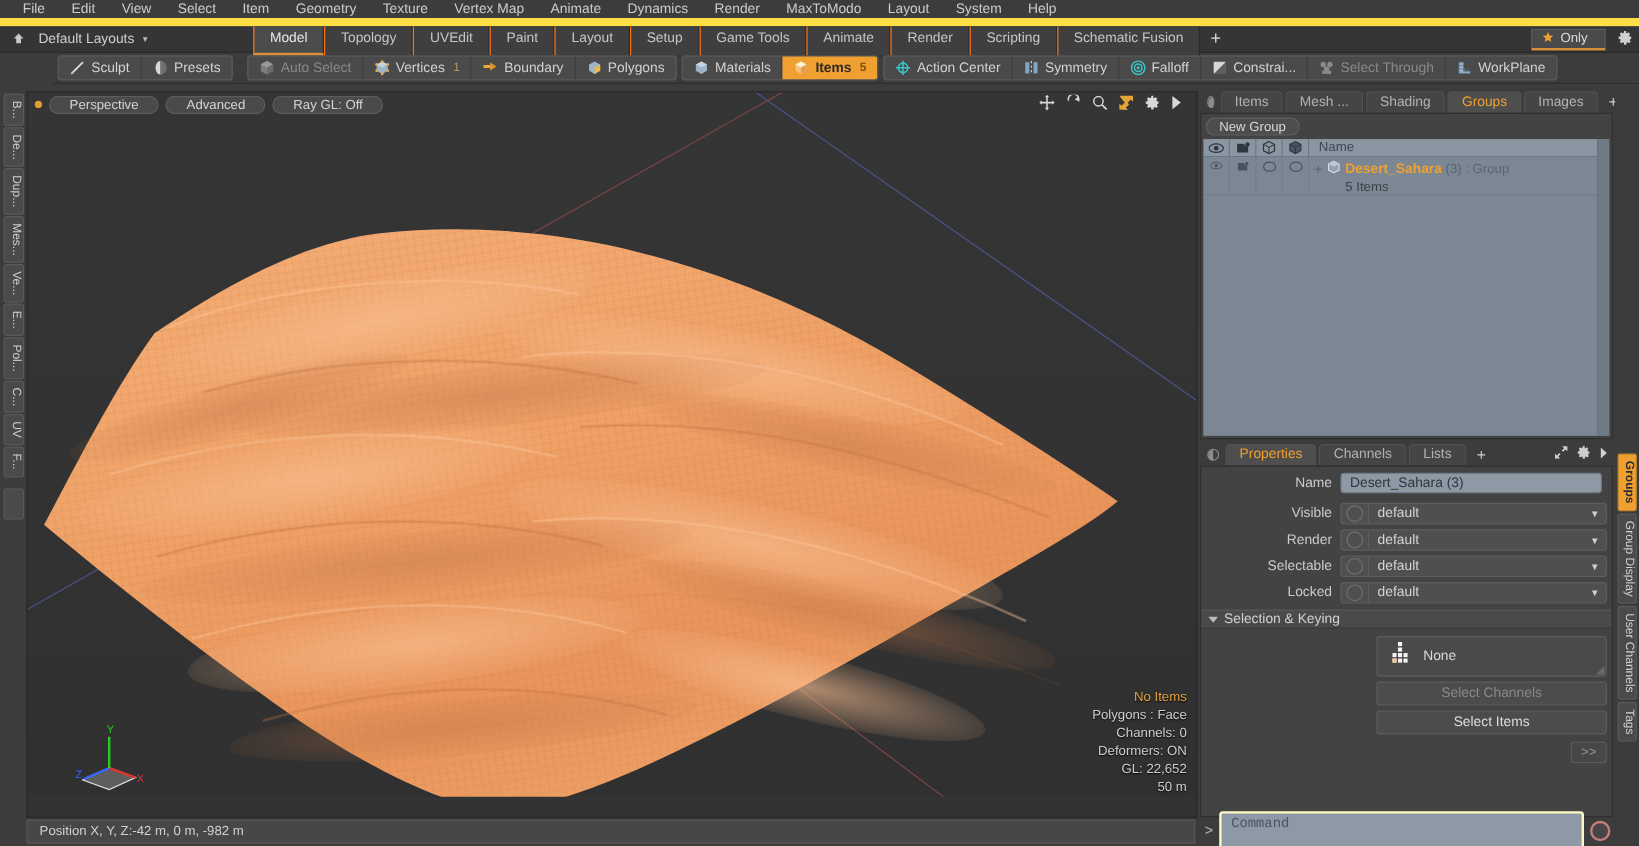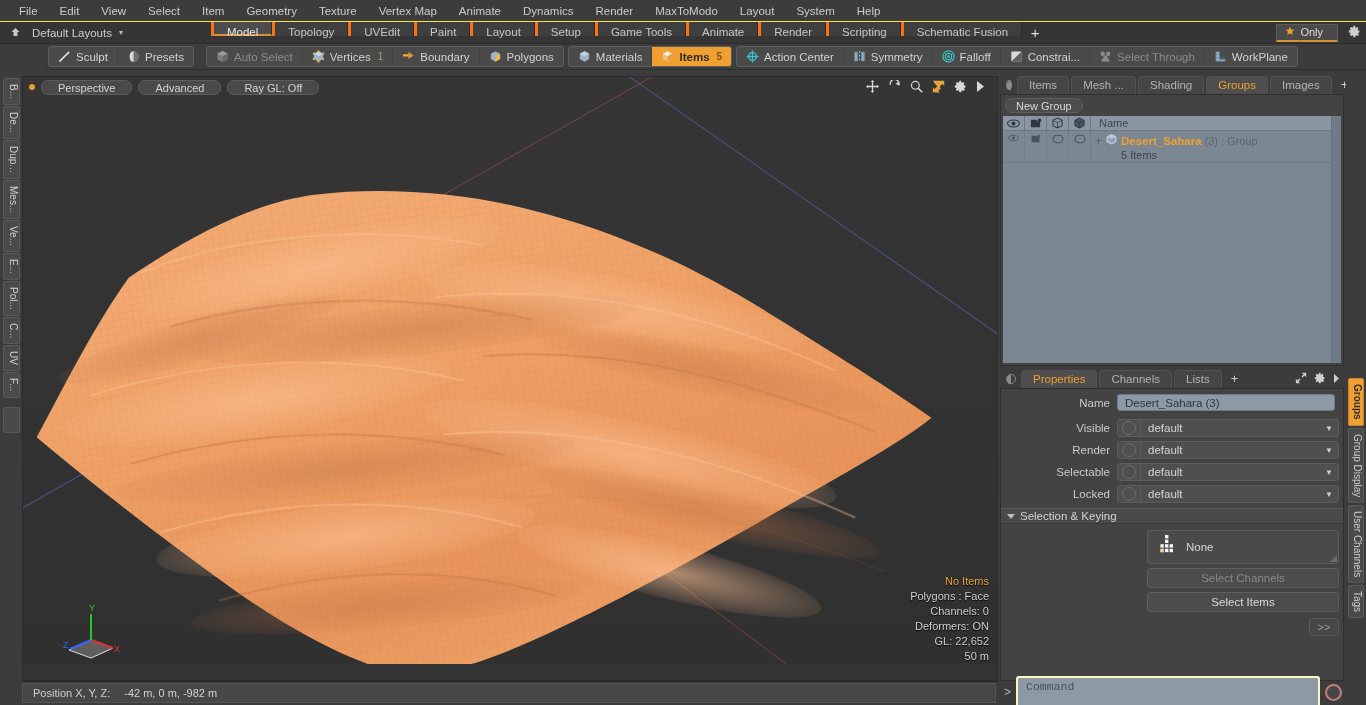--- a/index.html
+++ b/index.html
@@ -9,42 +9,42 @@
     font-family: "Liberation Sans", sans-serif;
     font-size: 11px;
     color: #c8c8c8;
     overflow: hidden;
   }
   #app { position: relative; width:1366px; height:705px; background:#3c3c3c; }
 
   
   .menubar {
     height: 22px; background:#3c3c3c; display:flex; align-items:center;
-    padding-left: 8px; border-bottom:1px solid #fde047;
+    padding-left: 8px; border-bottom:7px solid #fde047;
   }
   .menubar .mi {
     padding: 0 11px; height:22px; line-height:22px; font-size:11.5px; color:#cccccc;
     cursor:default; white-space:nowrap;
   }
 
   
   .layoutbar {
     height: 22px; background:#353535; display:flex; align-items:center;
     border-bottom:1px solid #2b2b2b; position:relative;
   }
   .layoutbar .lb-home {
     width:22px; height:22px; display:flex; align-items:center; justify-content:center;
   }
   .lb-left { display:flex; align-items:center; padding-left:4px; }
   .lb-name { font-size:11.5px; color:#cfcfcf; padding:0 6px; }
   .lb-caret { font-size:8px; color:#bbb; margin-left:1px; }
   .lb-tabs { display:flex; align-items:stretch; height:22px; margin-left:88px; }
   .lb-tab {
-    padding: 0 13px; height:14px; line-height:21px; font-size:11.5px; color:#c6c6c6;
-    background:#3f3f3f; border-right:1px solid #2b2b2b; border-left:3px solid #f97316;
+    padding: 0 13px; height:24px; line-height:21px; font-size:11.5px; color:#c6c6c6;
+    background:#3f3f3f; border-right:1px solid #2b2b2b; border-left:1px solid #f97316;
     white-space:nowrap; text-align:center;
   }
   .lb-tab.active { background:#4c4c4c; color:#e6e6e6; border-bottom:2px solid #d98f33; }
   .lb-plus { width:26px; text-align:center; font-size:15px; color:#ddd; line-height:22px;}
   .lb-right { margin-left:auto; display:flex; align-items:center; }
   .lb-only {
     display:flex; align-items:center; gap:5px; background:#4a4a4a; height:18px;
     padding:0 14px 0 8px; border:1px solid #5a5a5a; border-bottom:2px solid #d98f33;
     font-size:11px; color:#ddd; margin-right:4px;
   }
@@ -107,21 +107,21 @@
 
   .vp-gizmo { position:absolute; left:38px; bottom:18px; width:62px; height:62px; z-index:6; }
 
   
   .statusbar {
     height:24px; display:flex; align-items:center; background:#3c3c3c;
     border-top:1px solid #2b2b2b;
   }
   .status-inner {
     flex:1; height:20px; background:#474747; border:1px solid #555; margin:0 2px 2px 0;
-    display:flex; align-items:center; padding:0 10px; font-size:11px; color:#d0d0d0; gap:14px;
+    display:flex; align-items:center; padding:0 10px; font-size:11px; color:#d0d0d0; 
   }
 
   
   .rightcol { width:346px; display:flex; flex-direction:column; background:#3c3c3c; }
 
   .panel-tabrow {
     height:20px; display:flex; align-items:flex-end; padding-left:4px; background:#3c3c3c;
   }
   .p-dot { width:10px; height:10px; border-radius:50%; border:1px solid #8c8c8c;
            background:#3c3c3c; margin:0 5px 4px 2px; }

